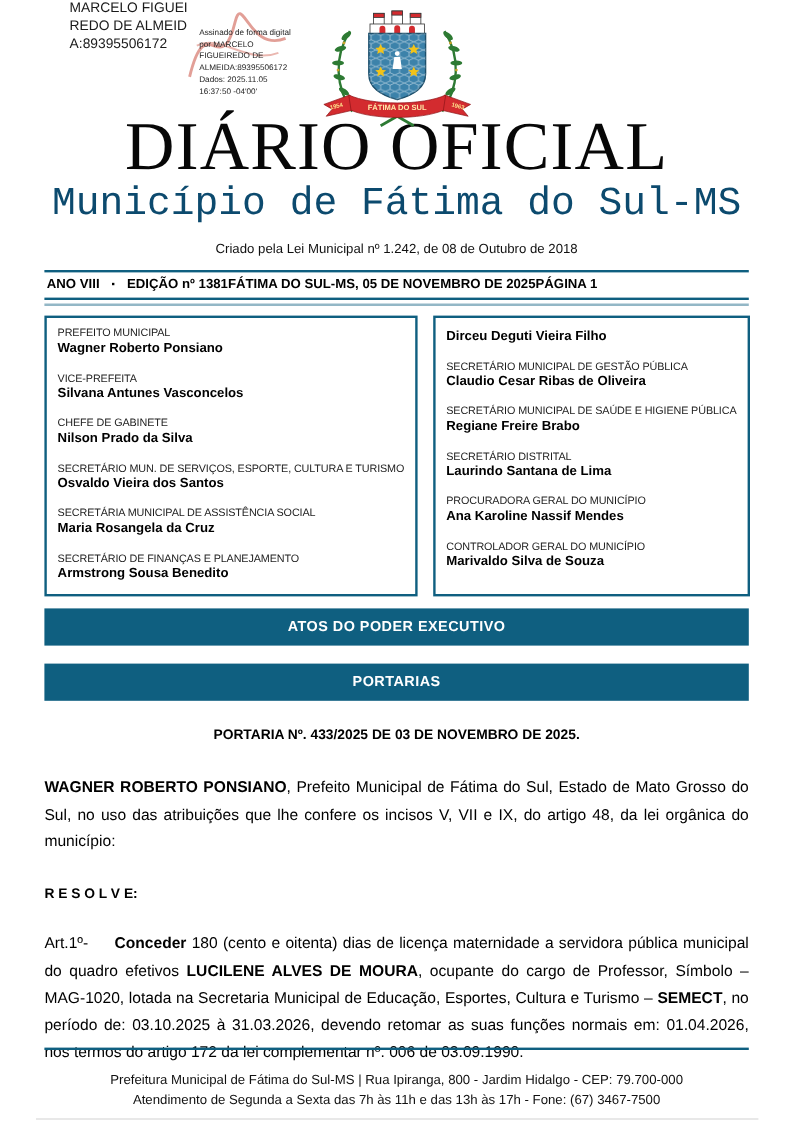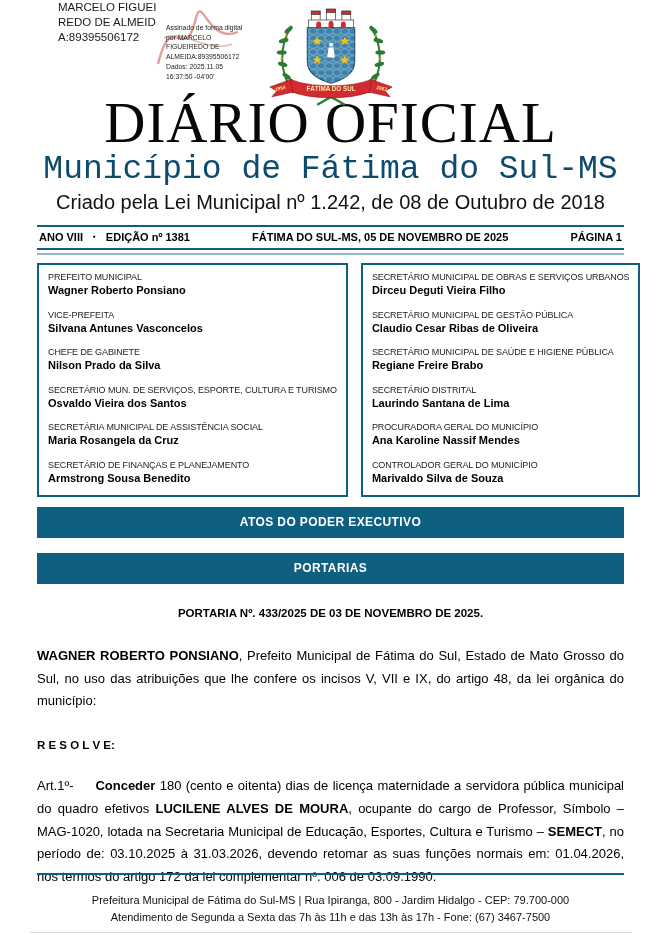--- a/index.html
+++ b/index.html
@@ -38,30 +38,30 @@
   .masthead{ text-align:center; padding-top:94px; }
   .masthead-title{
     font-family:"Liberation Serif", serif;
     font-size:57px;line-height:1.0;letter-spacing:1px;color:#070707;
   }
   .masthead-sub{
     font-family:Liberation Mono, monospace;
     font-size:33px;line-height:1.1;margin-top:1px;color:#0c4a6e;
   }
   .masthead-tagline{
-    font-size:20px;margin-top:3px;color:#111;
+    font-size:11px;margin-top:14px;color:#111;
   }
   
   .content-col{width:587px;margin:0 auto;}
   .edition-bar{
     margin-top:11px;
     border-top:2px solid var(--accent);
     border-bottom:2px solid var(--accent);
     position:relative;
-    display:flex;align-items:center;justify-content:space-between;
+    display:flex;align-items:center;justify-content:flex-start;
     padding:4px 2px 5px 2px;
     font-size:11px;font-weight:bold;
   }
   .edition-bar::after{
     content:"";position:absolute;left:0;right:0;bottom:-7px;
     border-bottom:2px solid rgba(15,95,128,.45);
   }
   .edition-left{display:flex;align-items:center;gap:10px;}
   .edition-bullet{font-size:8px;position:relative;top:-1px;}
   
@@ -258,21 +258,20 @@
           <div class="official-title">SECRETÁRIA MUNICIPAL DE ASSISTÊNCIA SOCIAL</div>
           <div class="official-name">Maria Rosangela da Cruz</div>
         </div>
         <div class="official-entry">
           <div class="official-title">SECRETÁRIO DE FINANÇAS E PLANEJAMENTO</div>
           <div class="official-name">Armstrong Sousa Benedito</div>
         </div>
       </div>
       <div class="officials-box">
         <div class="official-entry">
-          <div class="official-title">SECRETÁRIO MUNICIPAL DE OBRAS E SERVIÇOS URBANOS</div>
           <div class="official-name">Dirceu Deguti Vieira Filho</div>
         </div>
         <div class="official-entry">
           <div class="official-title">SECRETÁRIO MUNICIPAL DE GESTÃO PÚBLICA</div>
           <div class="official-name">Claudio Cesar Ribas de Oliveira</div>
         </div>
         <div class="official-entry">
           <div class="official-title">SECRETÁRIO MUNICIPAL DE SAÚDE E HIGIENE PÚBLICA</div>
           <div class="official-name">Regiane Freire Brabo</div>
         </div>

